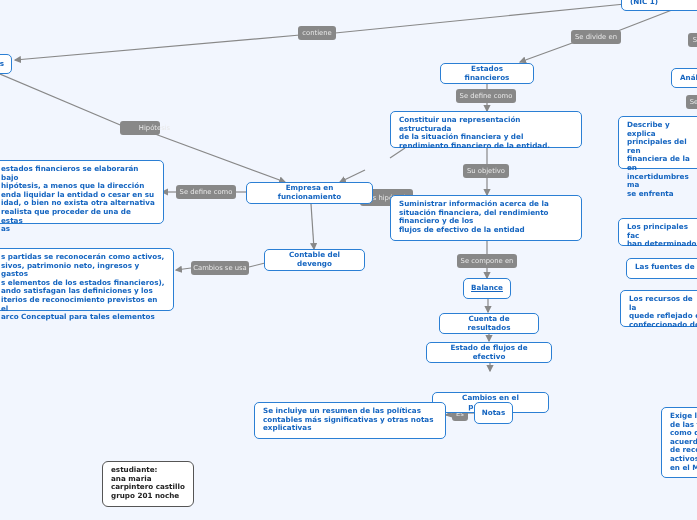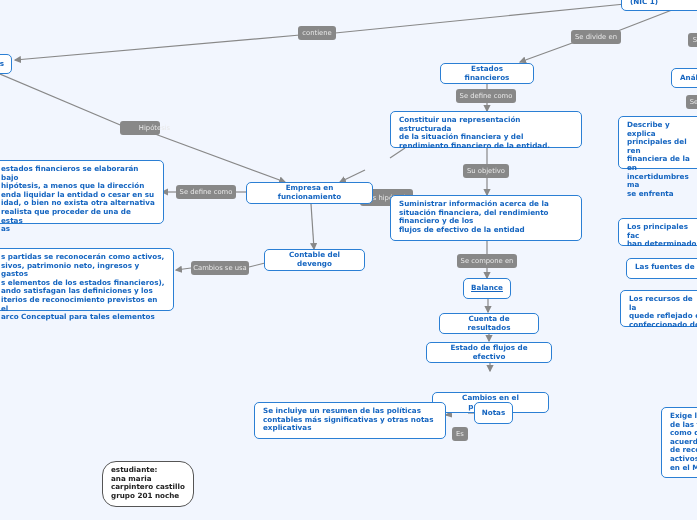--- a/index.html
+++ b/index.html
@@ -1,20 +1,20 @@
 <!DOCTYPE html>
 <html><head>
 <meta charset="utf-8">
 <style>
   html, body { margin:0; padding:0; }
   body { width:697px; height:520px; overflow:hidden; background:#f2f6fe; position:relative; font-family:"DejaVu Sans", sans-serif; }
   #edges { position:absolute; left:0; top:0; width:697px; height:520px; }
   .node { position:absolute; box-sizing:border-box; background:#ffffff; border:1.5px solid #2b7fd4; border-radius:5px; color:#1565c0; font-weight:bold; font-size:7.2px; line-height:8.6px; padding:4px 8px; white-space:pre-line; }
   .node.center { display:flex; align-items:center; justify-content:center; text-align:center; }
-  .node.student { border-color:#555; color:#222; border-radius:14px; }
+  .node.student { border-color:#555; color:#222; border-radius:6px; }
   .label { position:absolute; box-sizing:border-box; background:#888888; color:#e8e8e8; font-size:6.8px; border-radius:3px; display:flex; align-items:center; justify-content:center; white-space:nowrap; }
 </style>
 </head>
 <body>
 
 <svg id="edges" xmlns="http://www.w3.org/2000/svg">
   <defs>
     <marker id="arr" markerWidth="6" markerHeight="6" refX="5" refY="3" orient="auto">
       <path d="M0,0 L6,3 L0,6 z" fill="#888"></path>
     </marker>
@@ -50,21 +50,21 @@
 
 <div class="label" style="left:298px;top:26px;width:38px;height:14px;">contiene</div>
 <div class="label" style="left:120px;top:121px;width:40px;height:14px;padding-left:29px;">Hipótesis</div>
 <div class="label" style="left:571px;top:30px;width:50px;height:14px;">Se divide en</div>
 <div class="label" style="left:456px;top:89px;width:60px;height:14px;">Se define como</div>
 <div class="label" style="left:360px;top:157px;width:53px;height:17px;margin-top:32px;">Sus hipótesis</div>
 <div class="label" style="left:463px;top:164px;width:46px;height:14px;">Su objetivo</div>
 <div class="label" style="left:176px;top:185px;width:60px;height:14px;">Se define como</div>
 <div class="label" style="left:191px;top:261px;width:58px;height:14px;">Cambios se usa</div>
 <div class="label" style="left:457px;top:254px;width:60px;height:14px;">Se compone en</div>
-<div class="label" style="left:452px;top:427px;width:16px;height:14px;">Es</div>
+<div class="label" style="left:452px;top:407px;width:16px;height:14px;">Es</div>
 <div class="label" style="left:688px;top:33px;width:14px;height:14px;">S</div>
 <div class="label" style="left:686px;top:95px;width:16px;height:14px;">Se</div>
 
 <div class="node center" style="left:621px;top:-6px;width:90px;height:17px;justify-content:flex-start;">(NIC 1)</div>
 <div class="node center" style="left:-8px;top:54px;width:20px;height:20px;">s</div>
 <div class="node center" style="left:440px;top:63px;width:94px;height:21px;">Estados financieros</div>
 <div class="node" style="left:390px;top:111px;width:192px;height:37px;">Constituir una representación estructurada
 de la situación financiera y del
 rendimiento financiero de la entidad.</div>
 <div class="node" style="left:390px;top:195px;width:192px;height:46px;">Suministrar información acerca de la

